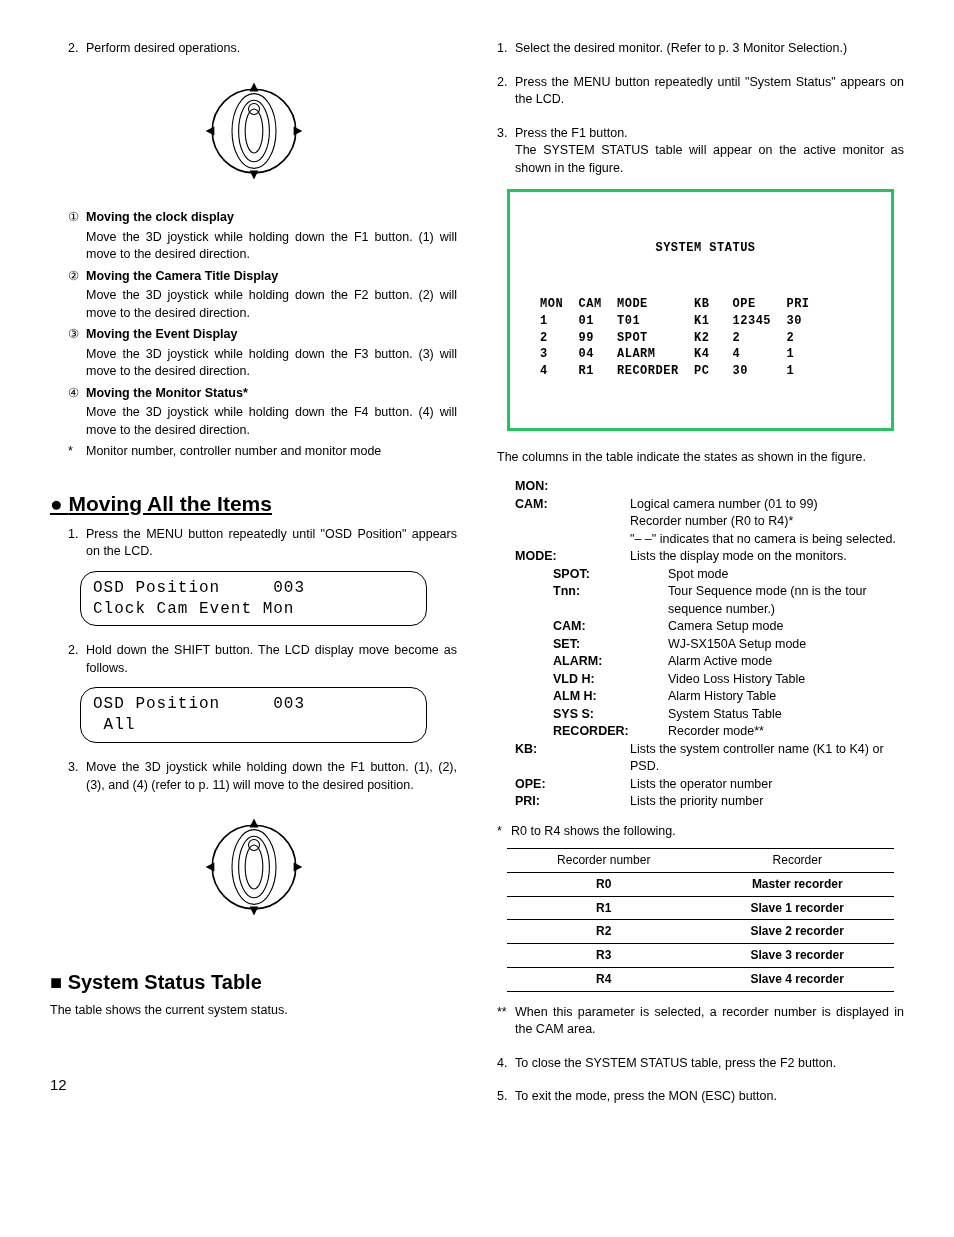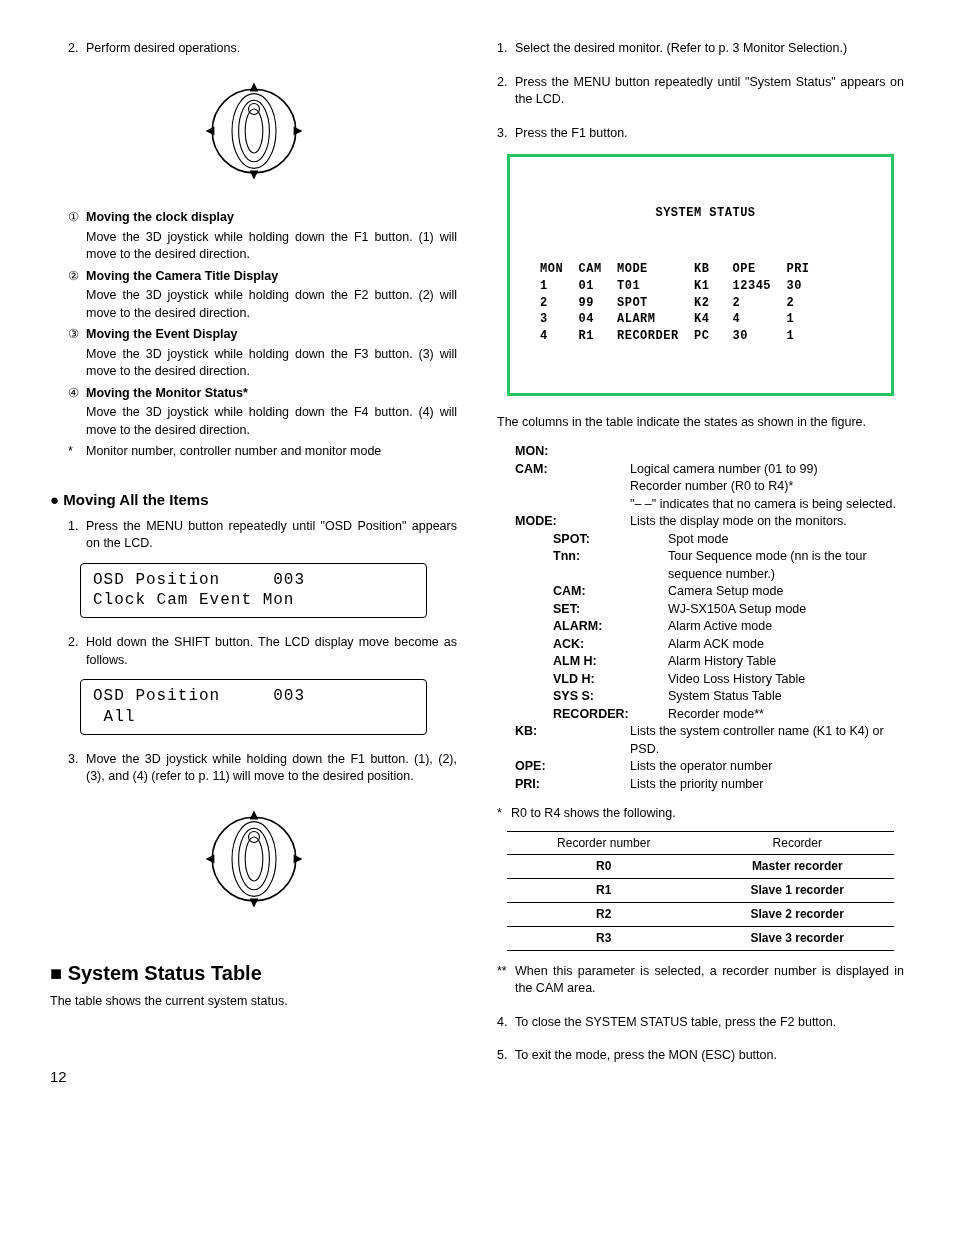--- a/index.html
+++ b/index.html
@@ -33,34 +33,35 @@
     margin-bottom: 2px;
   }
   .circ-item .circ { flex: 0 0 18px; }
   .circ-item .txt { flex: 1; text-align: justify; }
   .bold { font-weight: bold; }
   .joystick-fig {
     text-align: center;
     margin: 18px 0;
   }
   h2.bullet {
-    font-size: 15px;
+    font-size: 21px;
     font-weight: bold;
     margin: 28px 0 8px 0;
+    text-decoration: underline;
   }
   h2.bullet::before { content: "● "; }
   h1.square {
     font-size: 20px;
     font-weight: bold;
     margin: 40px 0 6px 0;
   }
   h1.square::before { content: "■ "; }
   .lcd {
     border: 1px solid #000;
-    border-radius: 4px;
+    border-radius: 16px;
     font-family: "Courier New", monospace;
     font-size: 16px;
     padding: 6px 12px;
     margin: 10px 30px 16px 30px;
     white-space: pre;
     letter-spacing: 1px;
     line-height: 1.3;
   }
   .status-box {
     border: 3px solid #22c55e;
@@ -208,20 +209,21 @@
     <div style="height:10px"></div>
     <div class="num-item">
       <div class="num">2.</div>
       <div class="txt">Press the MENU button repeatedly until "System Status" appears on the LCD.</div>
     </div>
     <div style="height:10px"></div>
     <div class="num-item">
       <div class="num">3.</div>
       <div class="txt">
         <div>Press the F1 button.</div>
+        <div style="text-align:justify">The SYSTEM STATUS table will appear on the active monitor as shown in the figure.</div>
       </div>
     </div>
 
     <div class="status-box">
       <div class="status-title">SYSTEM STATUS</div>
       <div>MON  CAM  MODE      KB   OPE    PRI
 1    01   T01       K1   12345  30
 2    99   SPOT      K2   2      2
 3    04   ALARM     K4   4      1
 4    R1   RECORDER  PC   30     1</div>
@@ -263,30 +265,26 @@
         </div>
       <div class="dl-row">
           <div class="k sub">SET:</div>
           <div class="v">WJ-SX150A Setup mode</div>
         </div>
       <div class="dl-row">
           <div class="k sub">ALARM:</div>
           <div class="v">Alarm Active mode</div>
         </div>
       <div class="dl-row">
-          <div class="k sub">ACK:</div>
-          <div class="v">Alarm ACK mode</div>
+          <div class="k sub">VLD H:</div>
+          <div class="v">Video Loss History Table</div>
         </div>
       <div class="dl-row">
           <div class="k sub">ALM H:</div>
           <div class="v">Alarm History Table</div>
-        </div>
-      <div class="dl-row">
-          <div class="k sub">VLD H:</div>
-          <div class="v">Video Loss History Table</div>
         </div>
       <div class="dl-row">
           <div class="k sub">SYS S:</div>
           <div class="v">System Status Table</div>
         </div>
       <div class="dl-row">
           <div class="k sub">RECORDER:</div>
           <div class="v">Recorder mode**</div>
         </div>
       <div class="dl-row">
@@ -324,20 +322,24 @@
             <td>Slave 1 recorder</td>
           </tr>
       <tr>
             <td>R2</td>
             <td>Slave 2 recorder</td>
           </tr>
       <tr>
             <td>R3</td>
             <td>Slave 3 recorder</td>
           </tr>
+      <tr>
+            <td>R4</td>
+            <td>Slave 4 recorder</td>
+          </tr>
     </tbody>
       </table>
 
     <div class="num-item">
       <div class="num" style="flex-basis:18px">**</div>
       <div class="txt">When this parameter is selected, a recorder number is displayed in the CAM area.</div>
     </div>
 
     <div style="height:10px"></div>
     <div class="num-item">

